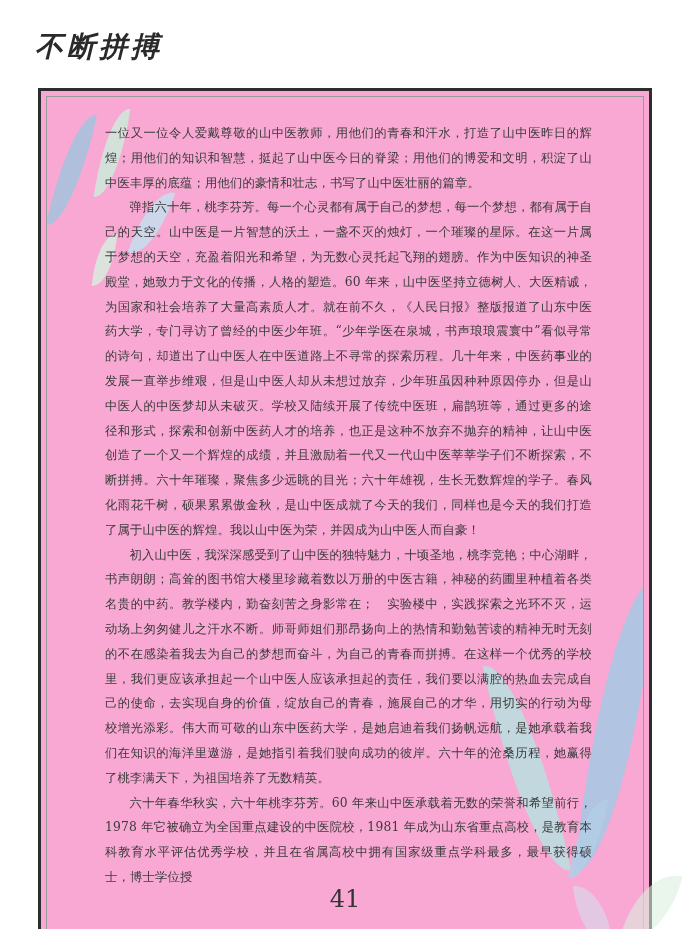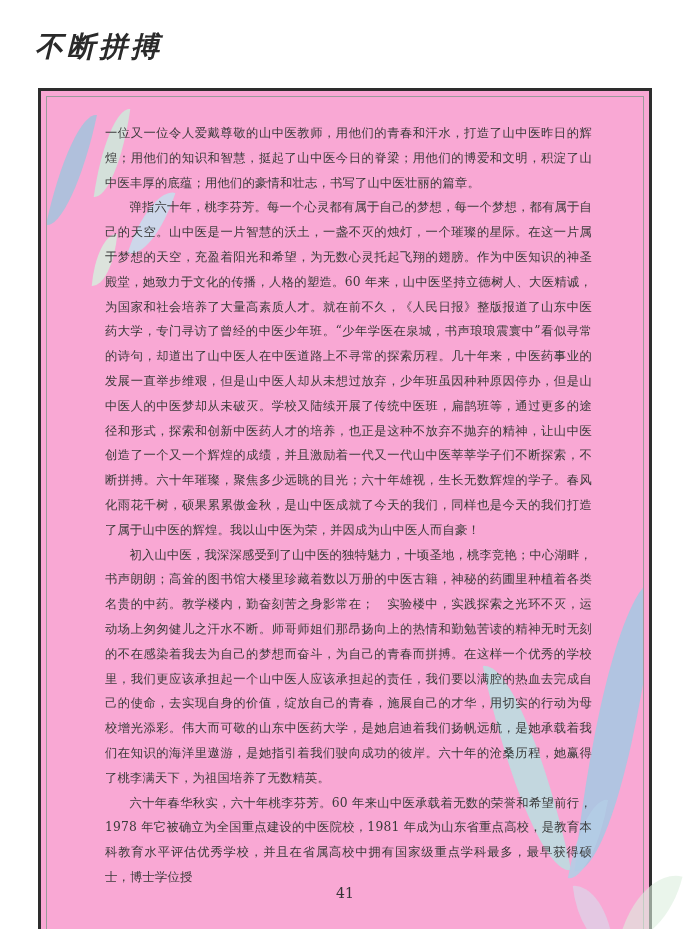--- a/index.html
+++ b/index.html
@@ -53,21 +53,21 @@
   .lf-e  { left: 458px; top: 562px; width: 44px; height: 218px; border-radius: 0 100% 0 100%; transform: rotate(-12deg); }
   .lf-f  { left: 543px; top: 478px; width: 52px; height: 300px; border-radius: 100% 0 100% 0; transform: rotate(6deg); }
   .lf-g  { left: 528px; top: 700px; width: 26px; height: 84px;  border-radius: 100% 0 100% 0; transform: rotate(10deg); }
   .lf-h  { left: 576px; top: 884px; width: 34px; height: 64px;  border-radius: 0 100% 0 100%; transform: rotate(-6deg); opacity: 0.55; }
   .lf-i  { left: 628px; top: 870px; width: 46px; height: 76px;  border-radius: 100% 0 100% 0; transform: rotate(14deg); opacity: 0.6; }
   .page-number {
     position: absolute;
     left: 38px; top: 885px;
     width: 614px;
     text-align: center;
-    font-size: 14px;
+    font-size: 24px;
     color: #333333;
   }
 </style>
 </head>
 <body>
 
 <div>
 
   <div class="logo">不断拼搏</div>
 

